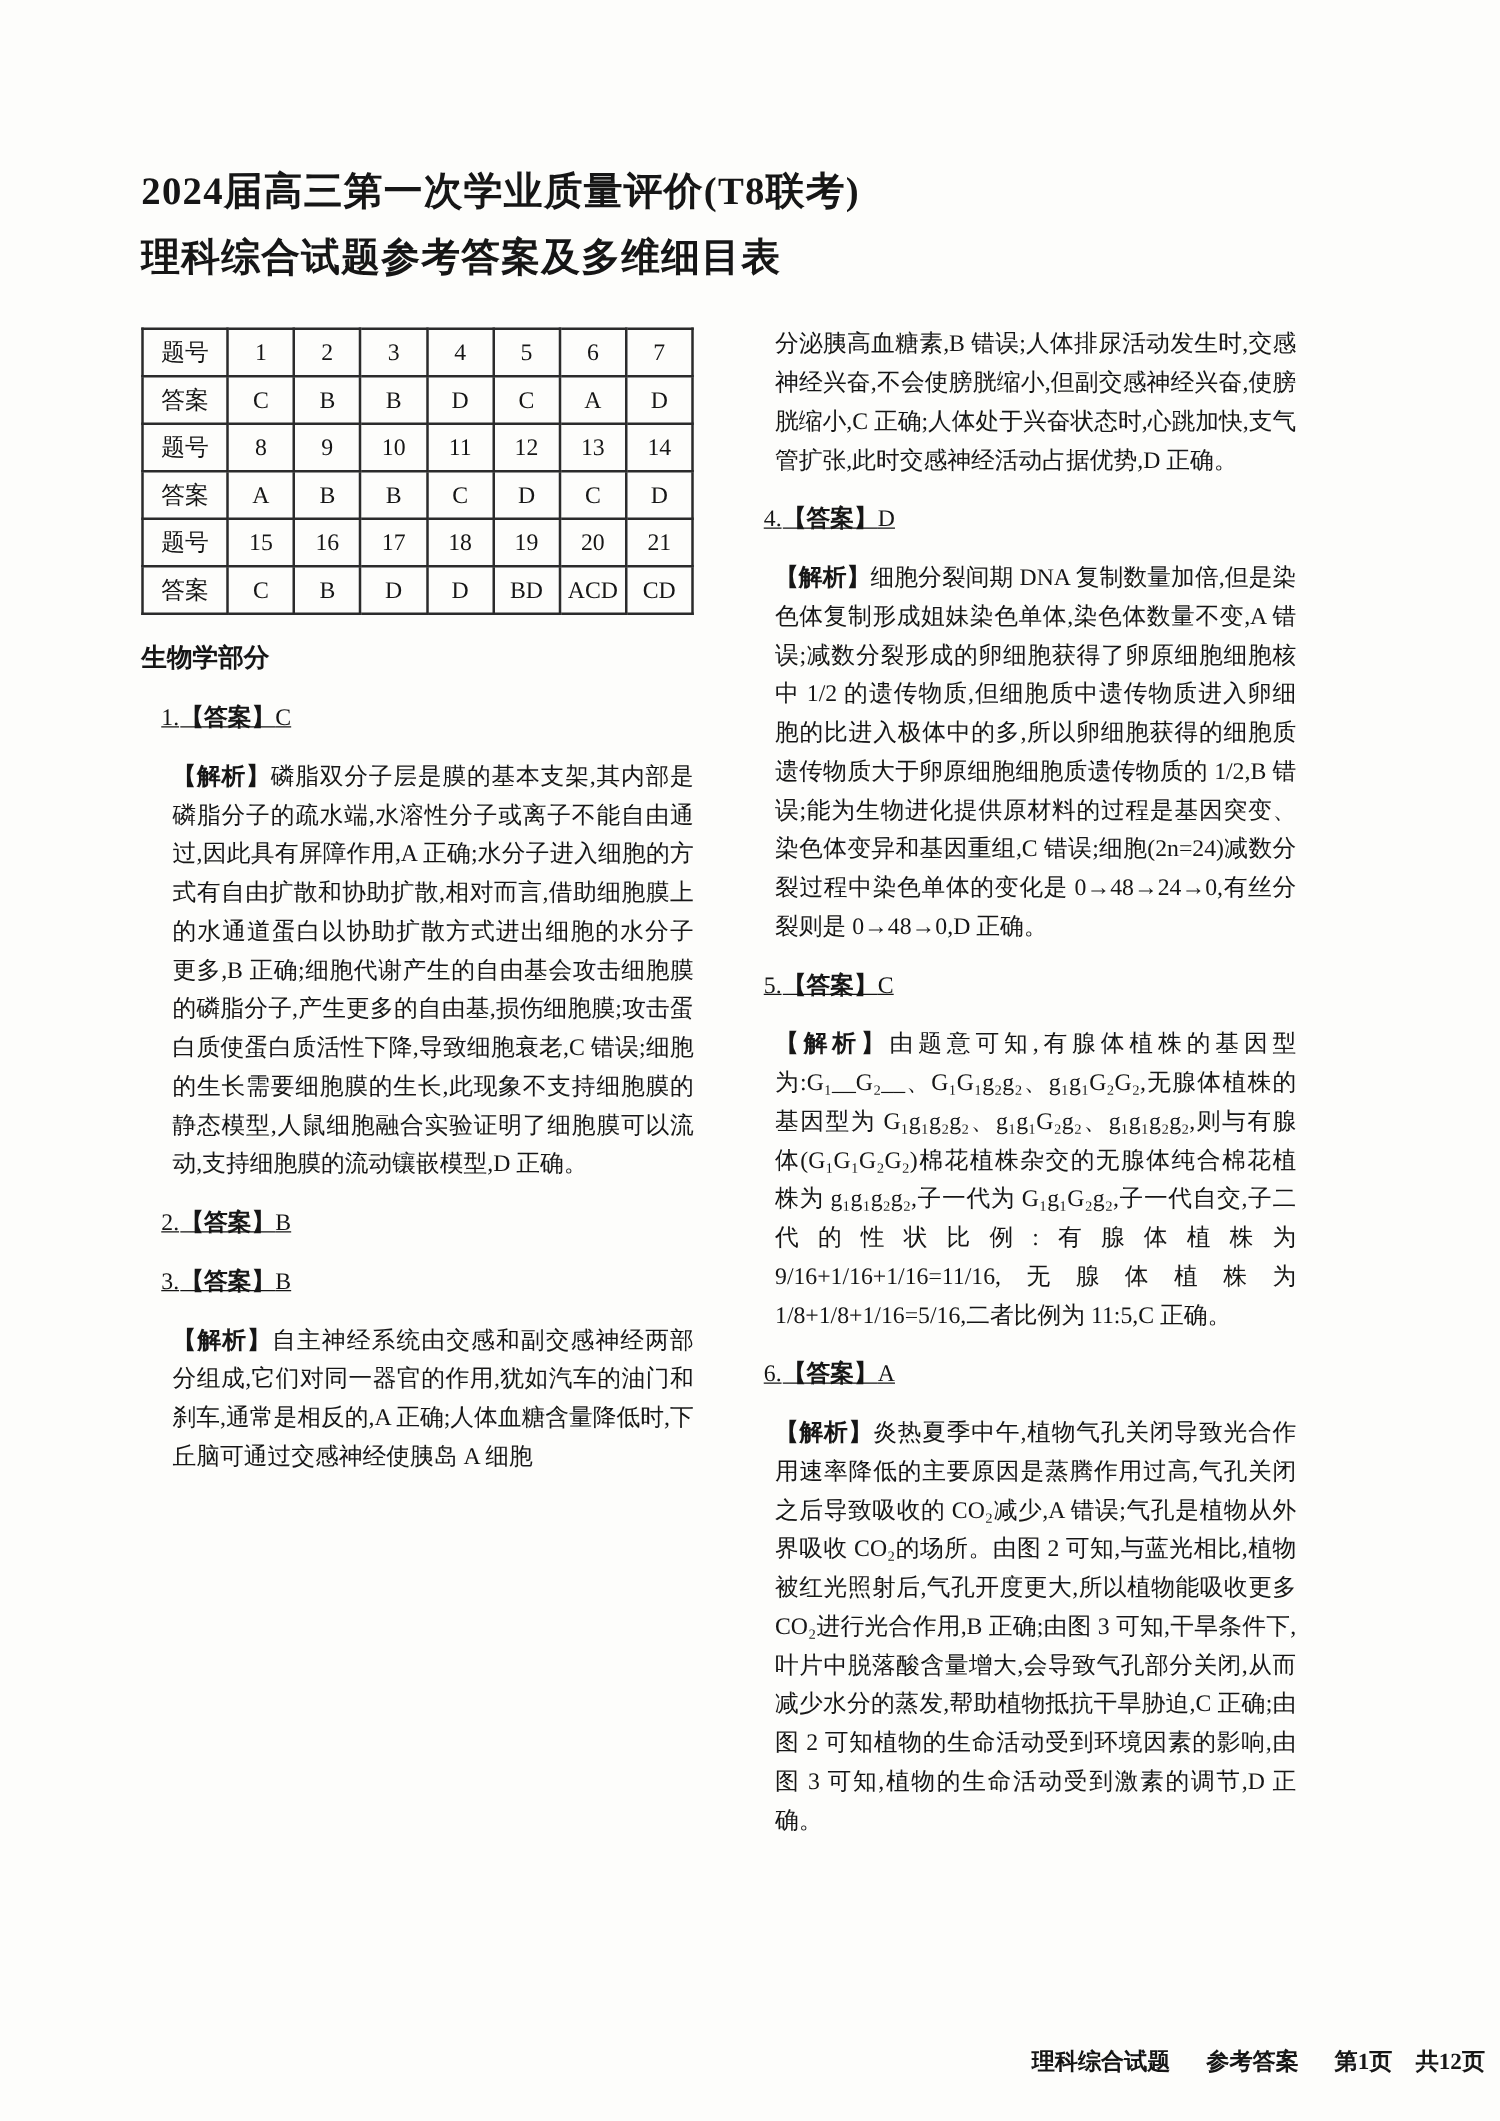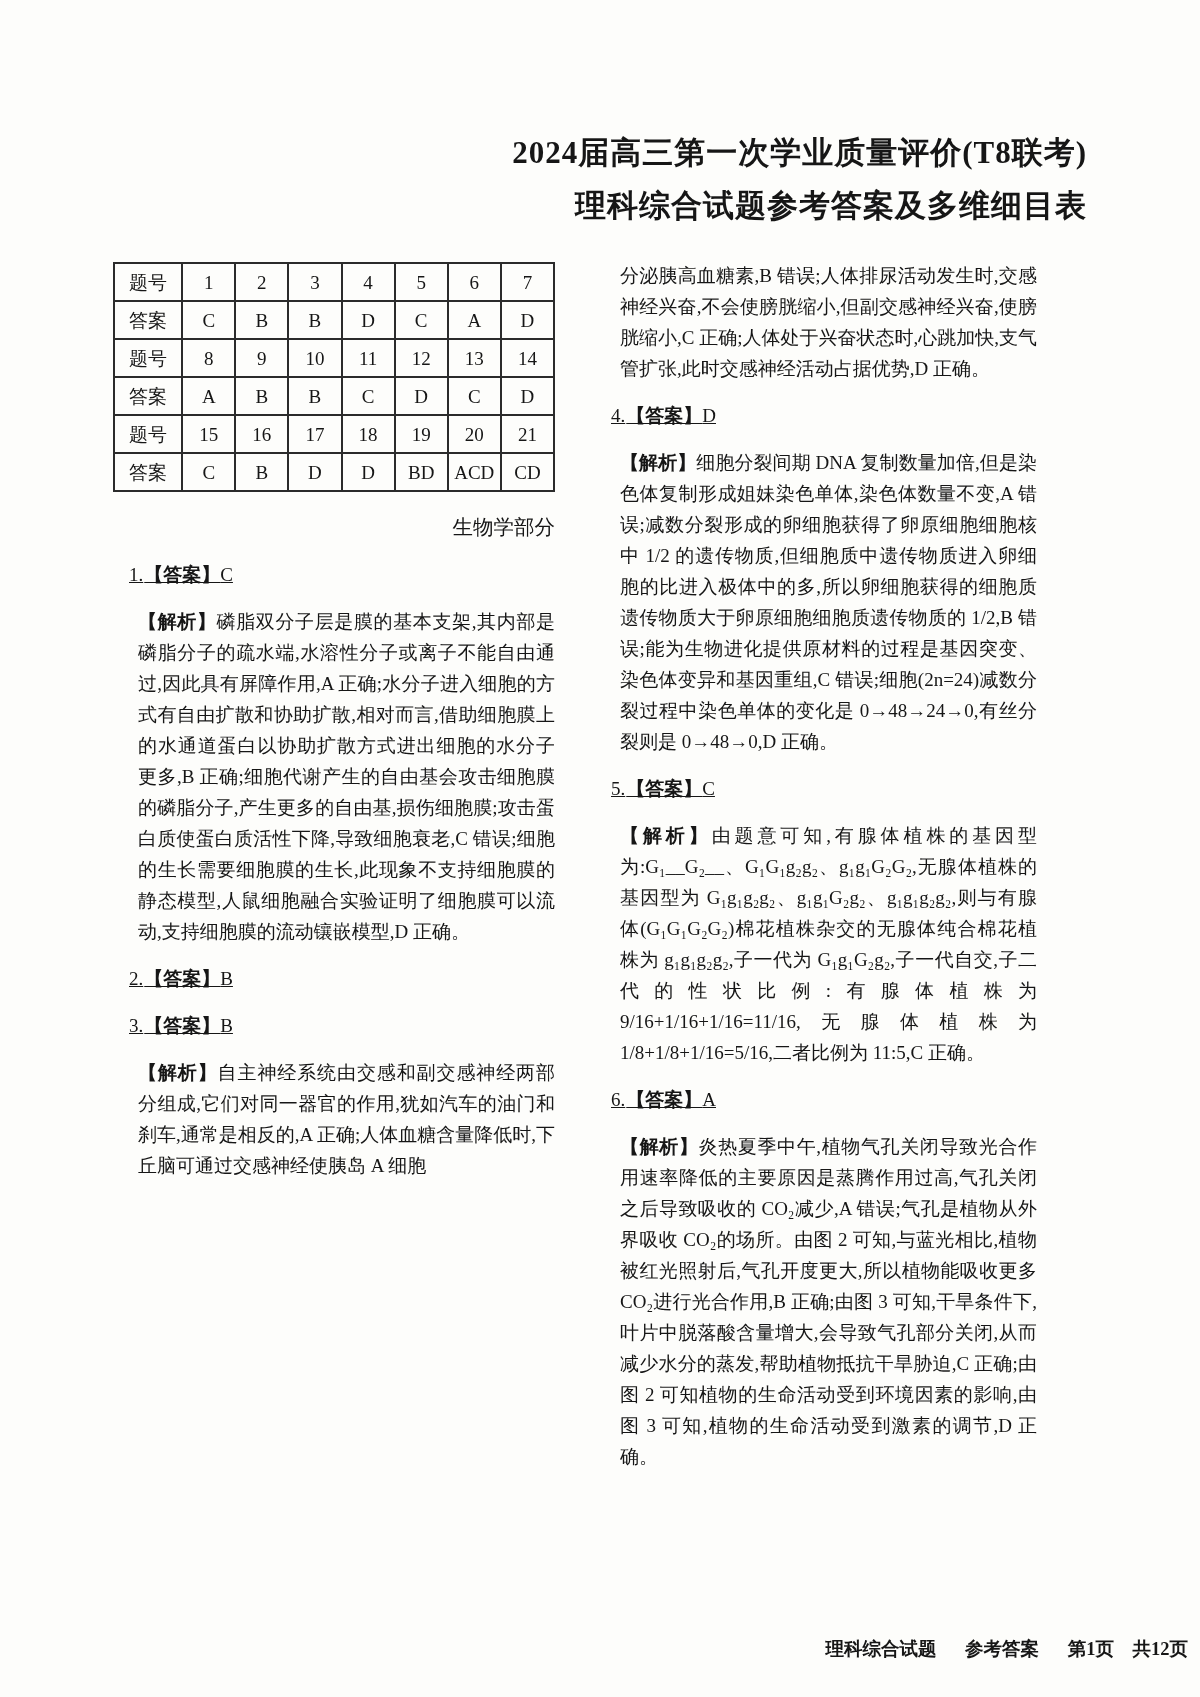--- a/index.html
+++ b/index.html
@@ -12,21 +12,21 @@
   }
   .page {
     width: 1200px;
     height: 1697px;
     background: #fdfdfb;
     position: relative;
     padding: 126px 113px 0 113px;
     overflow: hidden;
   }
   .title-line {
-    text-align: right;
+    text-align: left;
     font-weight: bold;
     font-size: 31px;
     line-height: 53px;
     letter-spacing: 1px;
   }
   .content {
     display: flex;
     gap: 40px;
     margin-top: 28px;
   }
@@ -45,22 +45,22 @@
   .answer-table td {
     border: 2px solid #2b2b2b;
     height: 38px;
     text-align: center;
     vertical-align: middle;
     font-size: 19px;
     padding: 0;
   }
   .answer-table td:first-child { width: 15.5%; }
   .section-heading {
-    text-align: right;
-    font-weight: normal;
+    text-align: left;
+    font-weight: bold;
     font-size: 20.5px;
     margin: 18px 0 10px 0;
   }
   .item-line { margin: 16px; text-decoration: underline; }
   .item-line .num { margin-right: 1px; }
   p.analysis {
     margin: 0;
     padding-left: 25px;
   }
   .b { font-weight: bold; }

